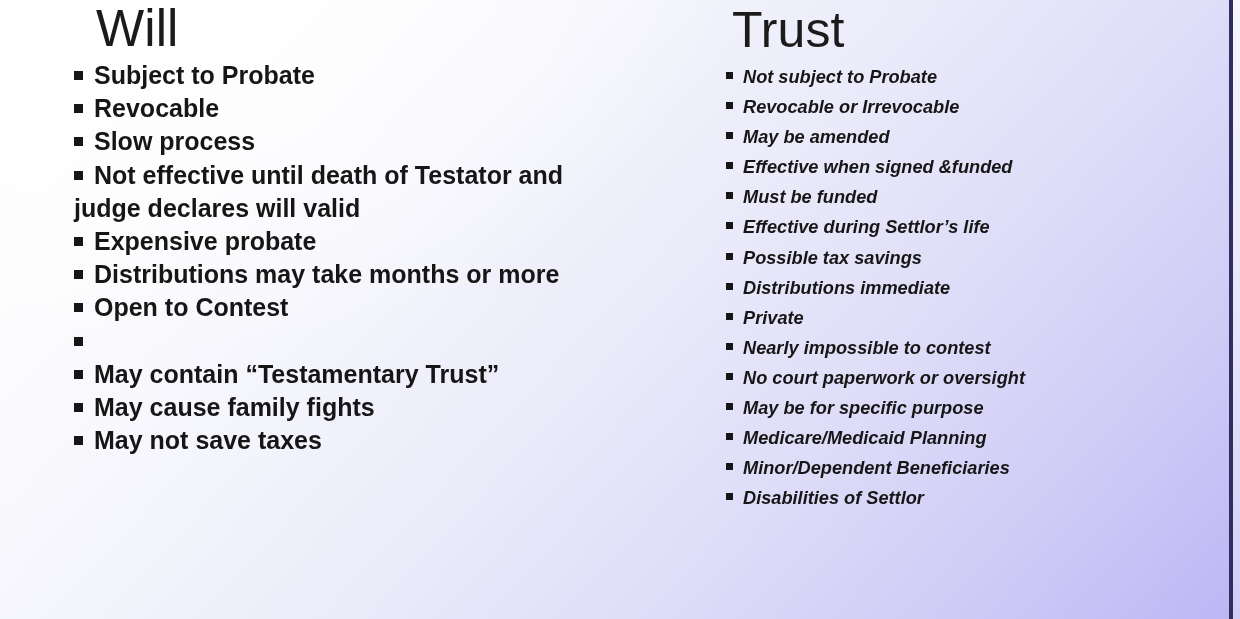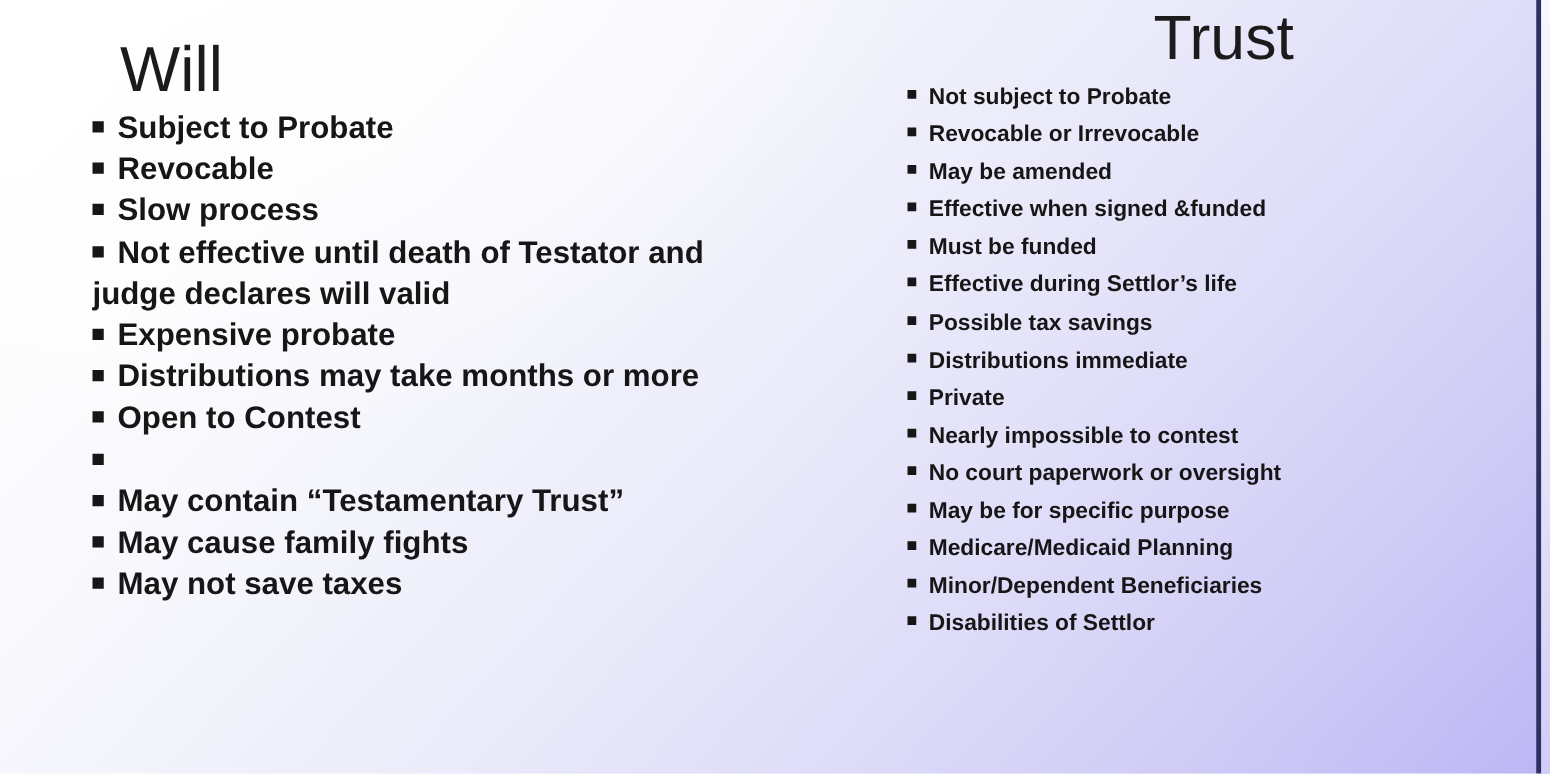--- a/index.html
+++ b/index.html
@@ -66,21 +66,21 @@
     z-index: 2;
     width: 100%;
     height: 100%;
   }
 
   .column {
     position: absolute;
     top: 0;
   }
 
-  .column.left  { left: 74px;  width: 560px; margin-top: 27px; }
+  .column.left  { left: 74px;  width: 560px; }
   .column.right { left: 726px; width: 500px; }
 
   .col-title {
     color: #1b1b1b;
     font-weight: 400;
     letter-spacing: 0.1px;
     white-space: nowrap;
   }
 
   .column.left .col-title {
@@ -88,41 +88,41 @@
     line-height: 56px;
     margin: 0 0 0 22px;
     padding-top: 1px;
   }
 
   .column.right .col-title {
     font-size: 50px;
     line-height: 56px;
     margin: 0 0 0 6px;
     padding-top: 2px;
-    text-align: center;
   }
 
   .bullets {
     list-style: none;
     margin: 0;
     padding: 0;
     color: #161616;
     font-weight: bold;
   }
 
   .column.left .bullets {
     font-size: 25px;
     line-height: 33.2px;
     margin-top: 2px;
   }
 
   .column.right .bullets {
     font-size: 18.2px;
     line-height: 30.1px;
     margin-top: 4px;
+    font-style: italic;
   }
 
   
   .bullets li {
     margin: 0;
     padding: 0;
     text-indent: 0;
   }
 
   .bullet-mark {

